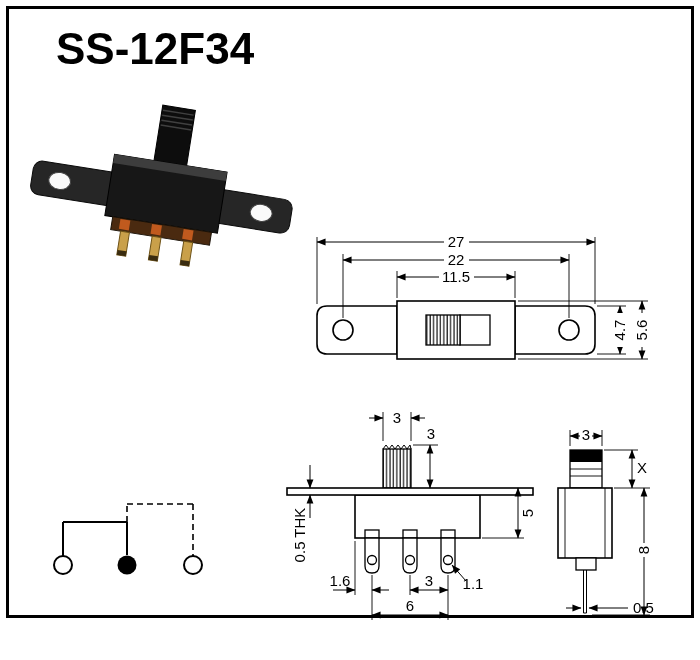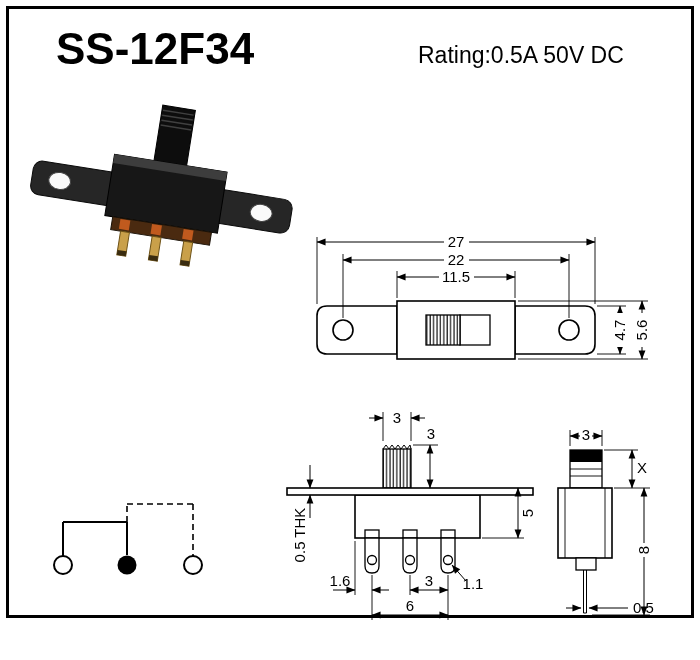--- a/index.html
+++ b/index.html
@@ -15,21 +15,20 @@
   .xl{stroke:#000;stroke-width:0.9;fill:none;}
   .bg{fill:#fff;}
 </style>
 </head>
 <body>
 
 <div class="page">
   <div class="frame"></div>
 
   <div class="title">SS-12F34</div>
-  <div class="rating">Rating:0.5A 50V DC</div>
 
   <svg class="photo" style="left:22px;top:105px;" width="300" height="195" viewBox="0 0 300 195">
     <g transform="rotate(9 145 95)">
       <rect x="8" y="76" width="262" height="34" rx="9" fill="#262626" stroke="#0a0a0a"></rect>
       <ellipse cx="36" cy="93" rx="11" ry="8.5" fill="#fafafa" stroke="#444"></ellipse>
       <ellipse cx="240" cy="93" rx="11" ry="8.5" fill="#fafafa" stroke="#444"></ellipse>
       <g>
         <rect x="126" y="2" width="33" height="60" fill="#0d0d0d" stroke="#000"></rect>
         <line x1="127" y1="7" x2="158" y2="7" stroke="#404040" stroke-width="1.5"></line>
         <line x1="127" y1="12" x2="158" y2="12" stroke="#404040" stroke-width="1.5"></line>

